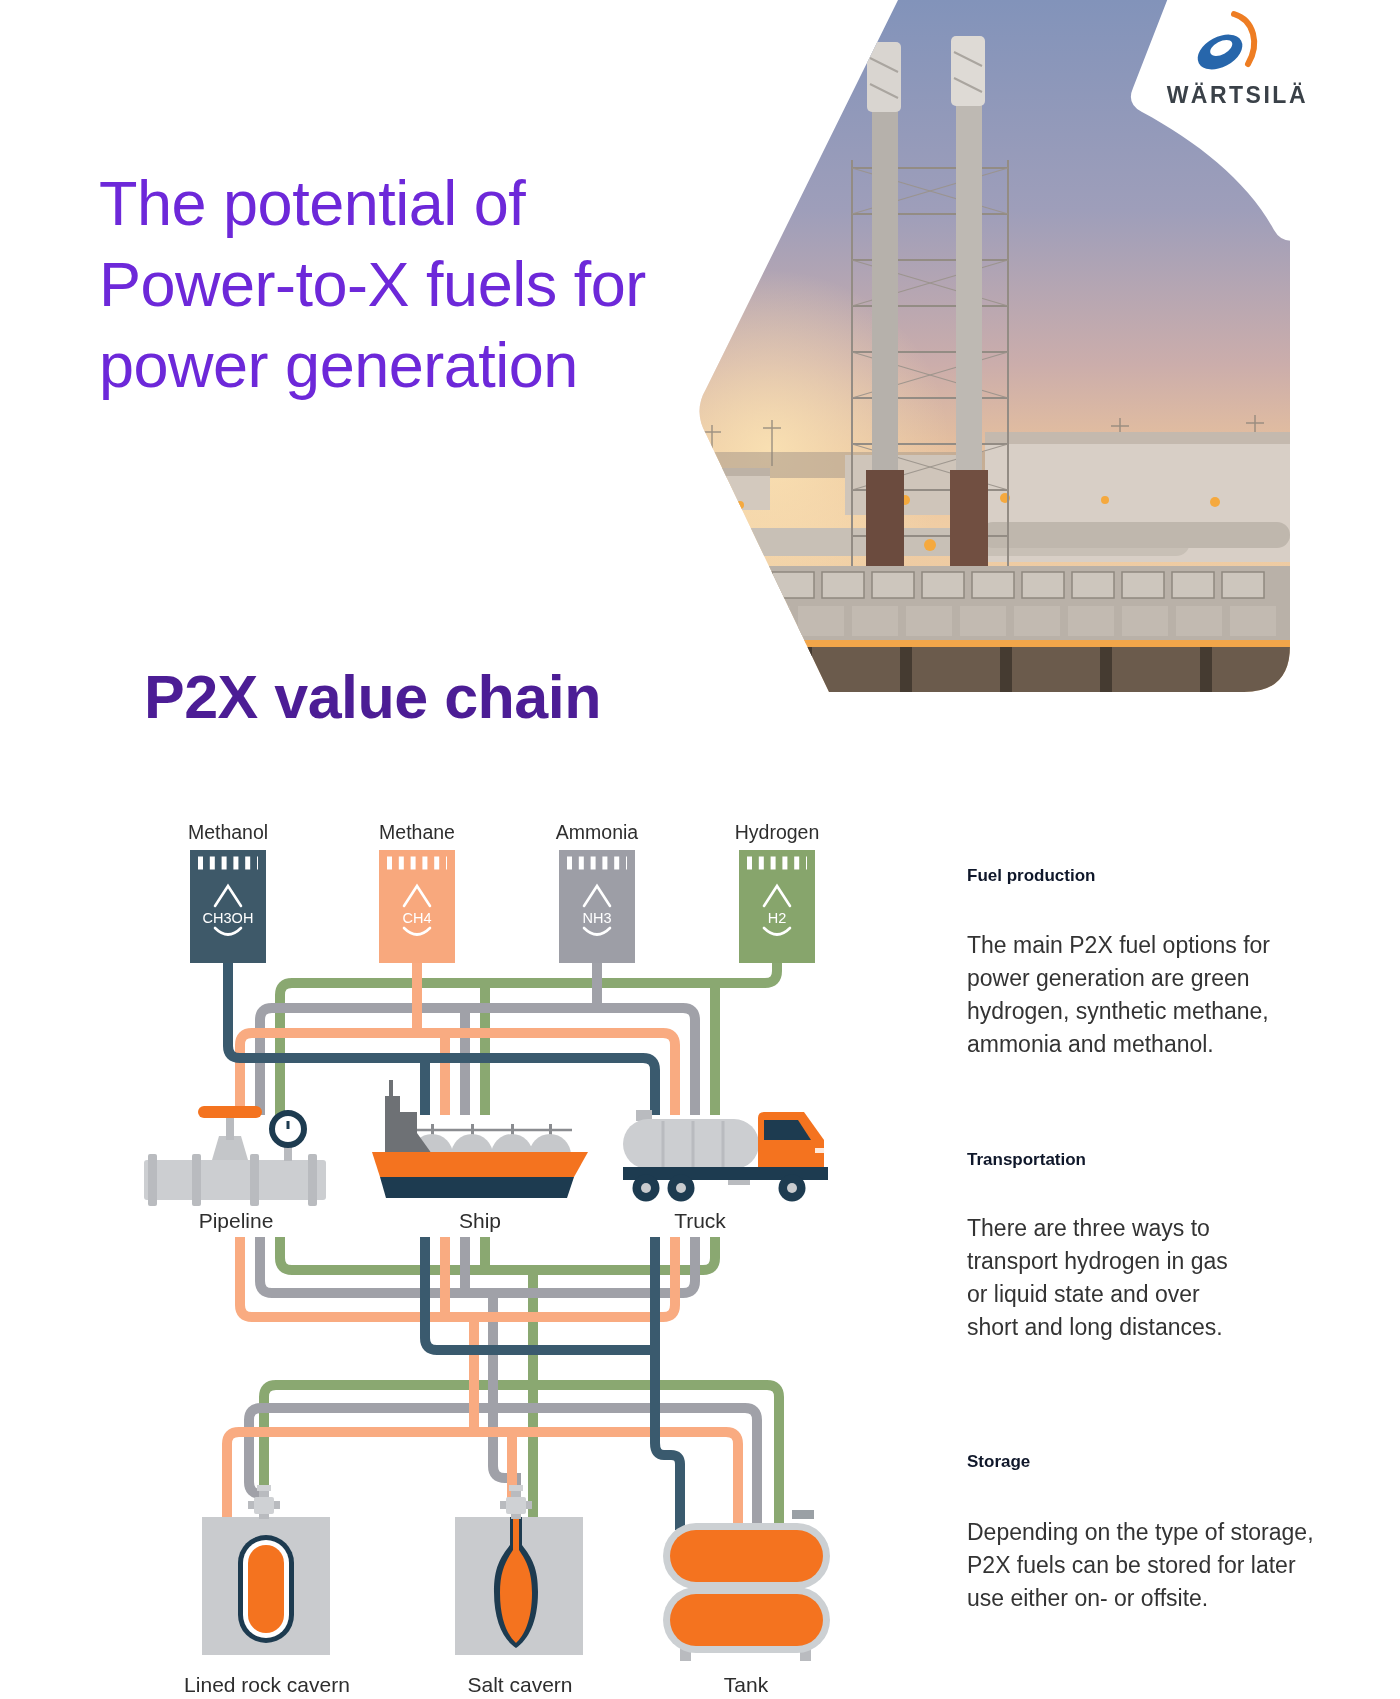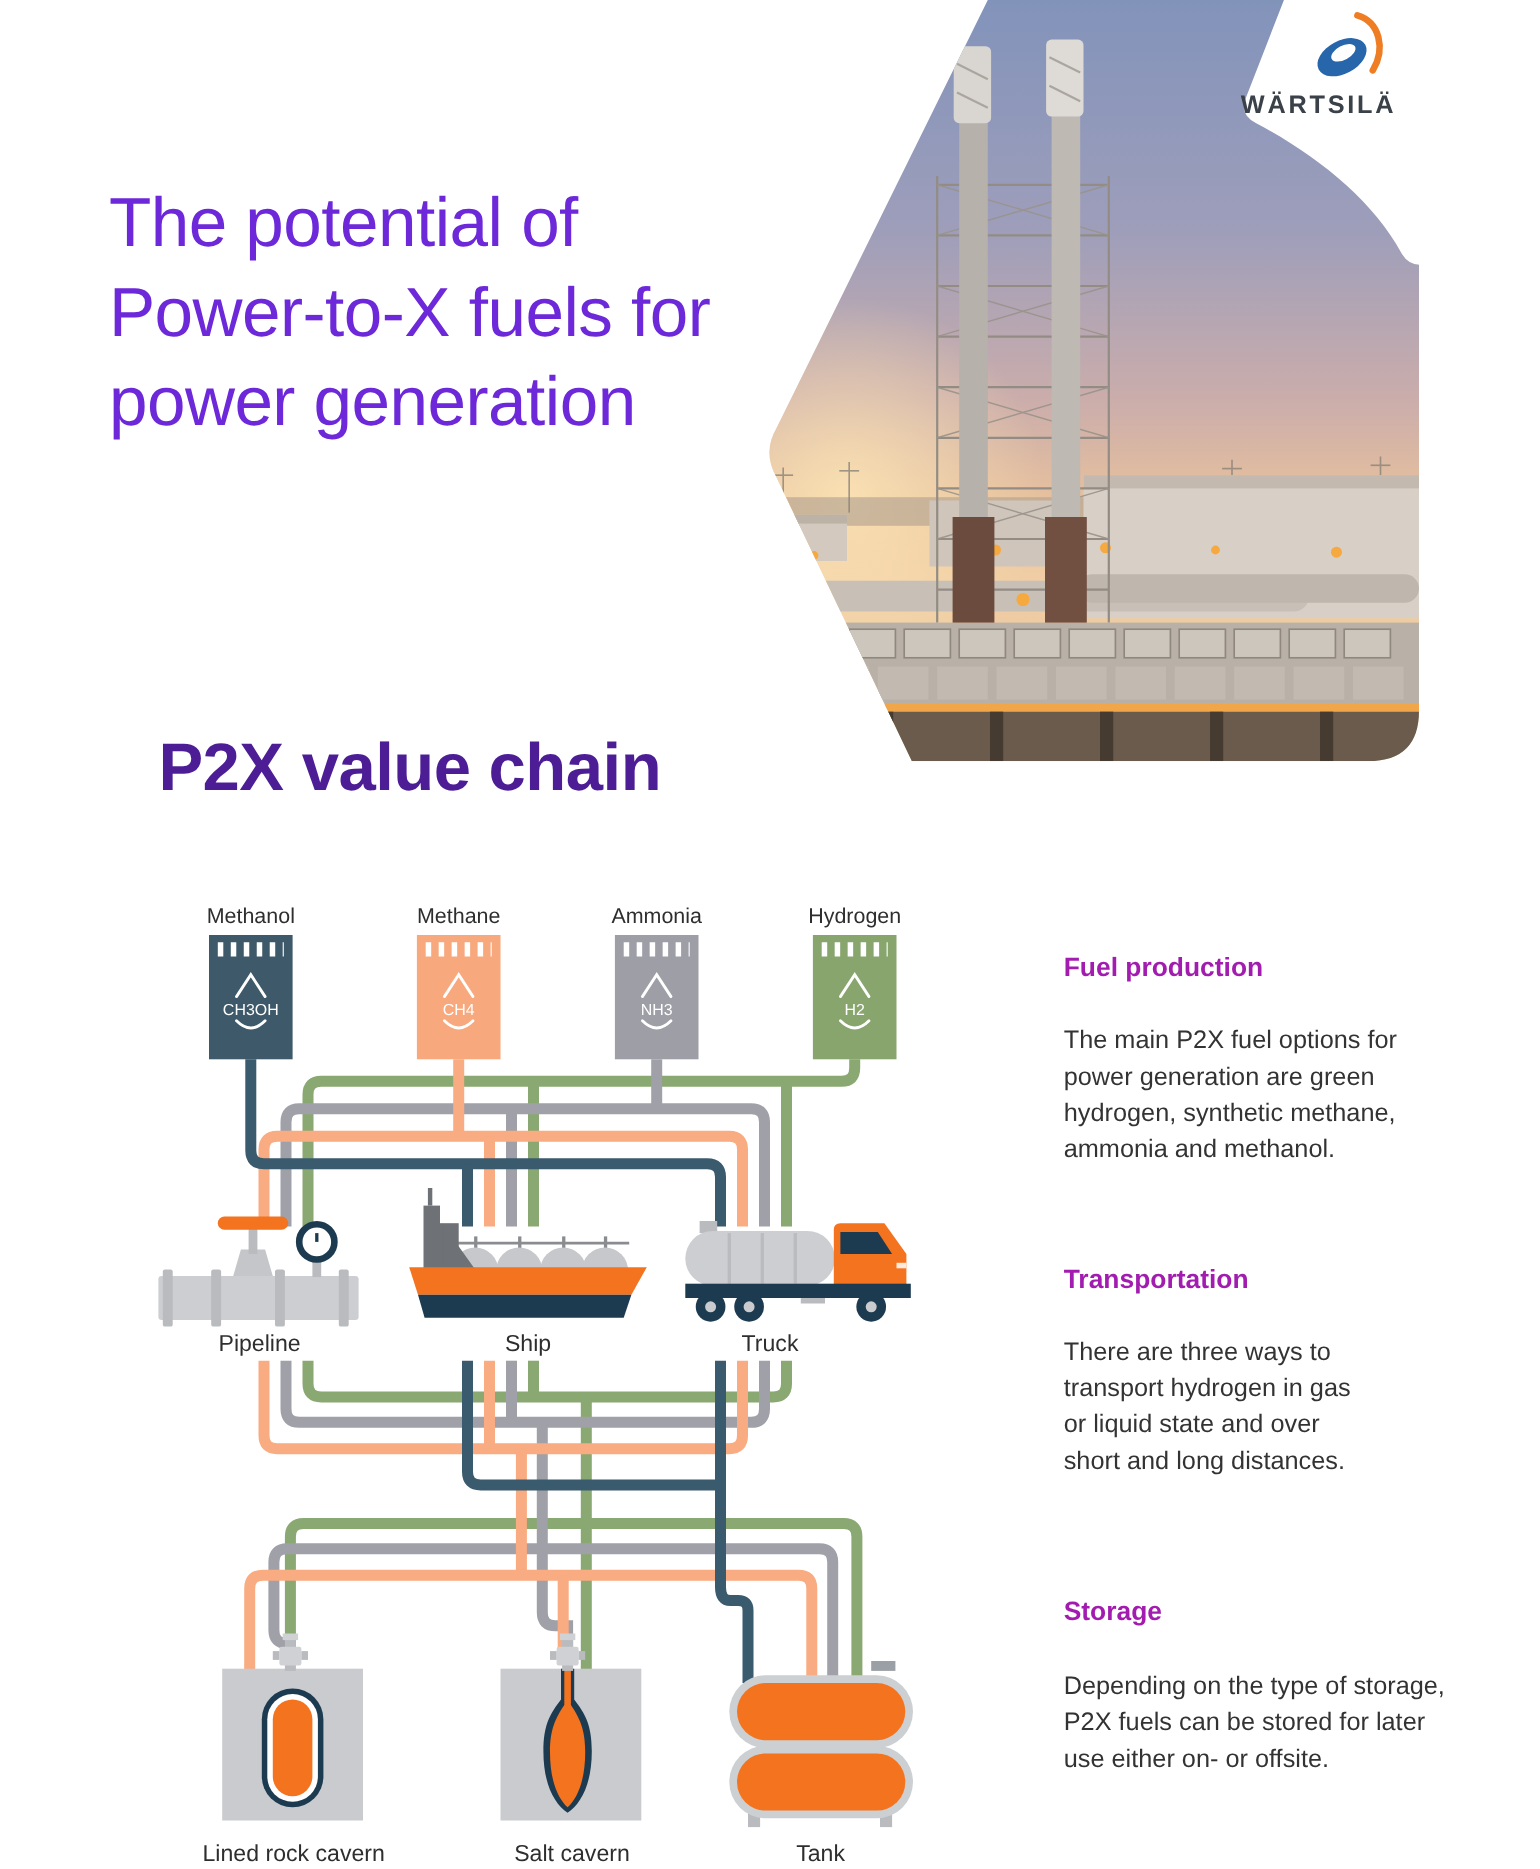--- a/index.html
+++ b/index.html
@@ -3,23 +3,23 @@
 <meta charset="utf-8">
 <style>
   html,body{margin:0;padding:0;background:#ffffff;}
   #page{position:relative;width:1400px;height:1699px;background:#ffffff;overflow:hidden;
         font-family:"Liberation Sans", sans-serif;color:#333;}
   .abs{position:absolute;}
   .pre{white-space:pre-line;}
   #main-title{left:99px;top:163px;font-size:63px;line-height:81px;font-weight:300;color:#6d28d9;letter-spacing:-0.5px;}
   #intro{left:100px;top:451px;font-size:23px;line-height:33px;color:#333;}
   #section-heading{left:100px;top:662px;font-size:61px;font-weight:700;color:#4c1d95;letter-spacing:-0.5px;margin-left:44px;}
-  .side-block h3{margin:0;font-size:24px;font-weight:bold;color:#a21caf;}
+  .side-block h3{margin:0;font-size:17px;font-weight:bold;color:#0f172a;}
   .side-body{font-size:23px;line-height:33px;color:#333;}
-  #logo-text{left:1128px;top:82px;width:180px;text-align:left;font-size:23px;font-weight:bold;
+  #logo-text{left:1128px;top:82px;width:180px;text-align:right;font-size:23px;font-weight:bold;
              letter-spacing:2.5px;color:#3a4148;}
   svg{display:block;}
   text{font-family:"Liberation Sans", sans-serif;}
 </style>
 </head>
 <body>
 
 <div id="page">
 
   <svg class="abs" style="left:0;top:0" width="1400" height="700" viewBox="0 0 1400 700">

